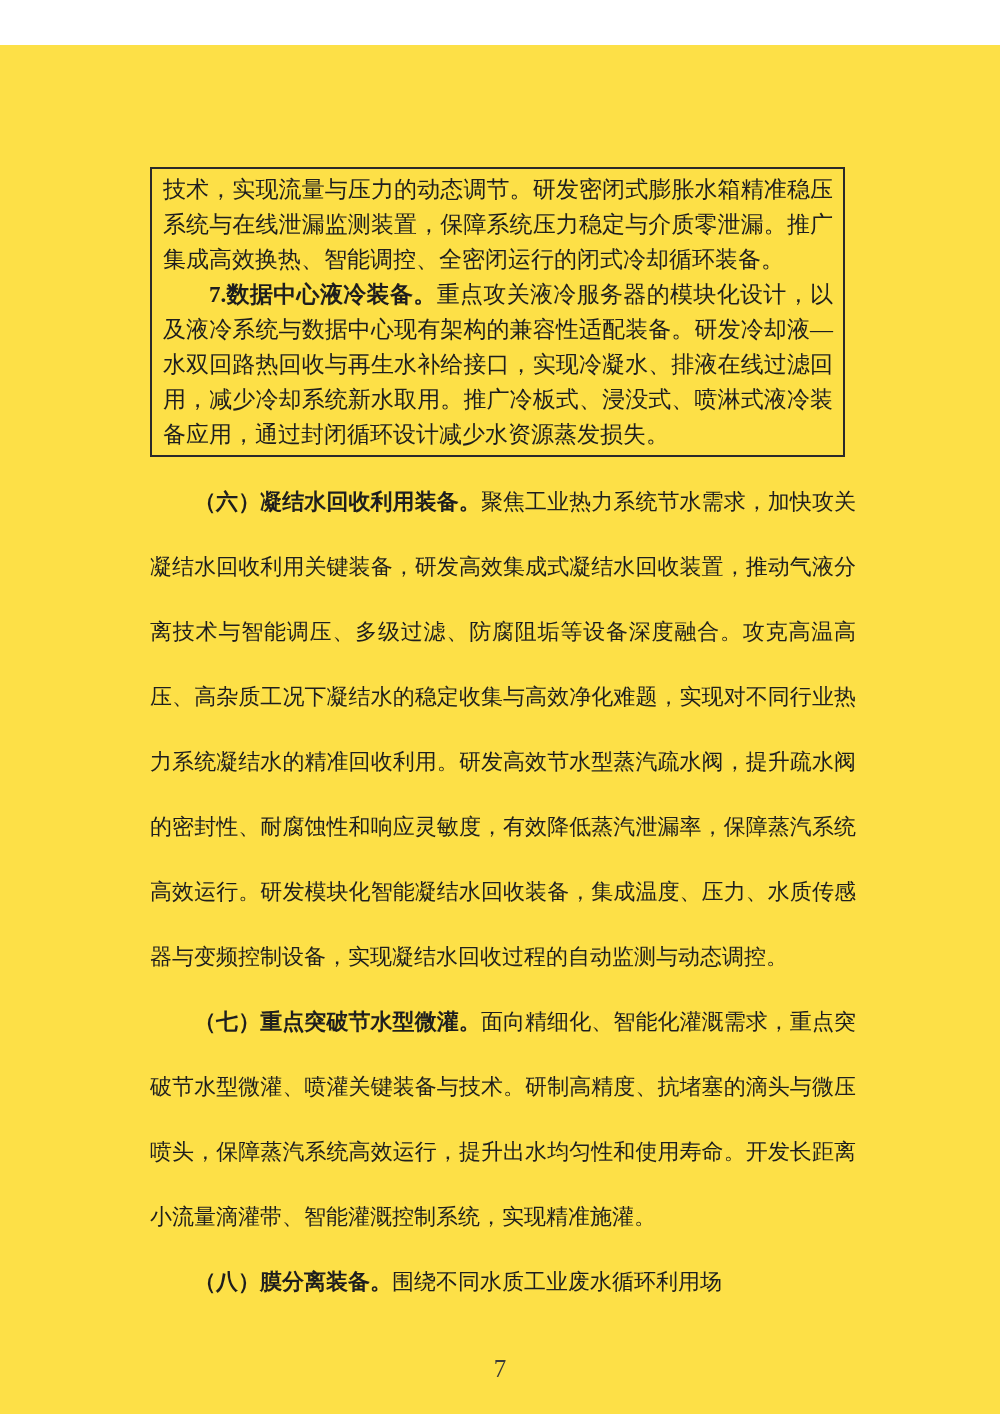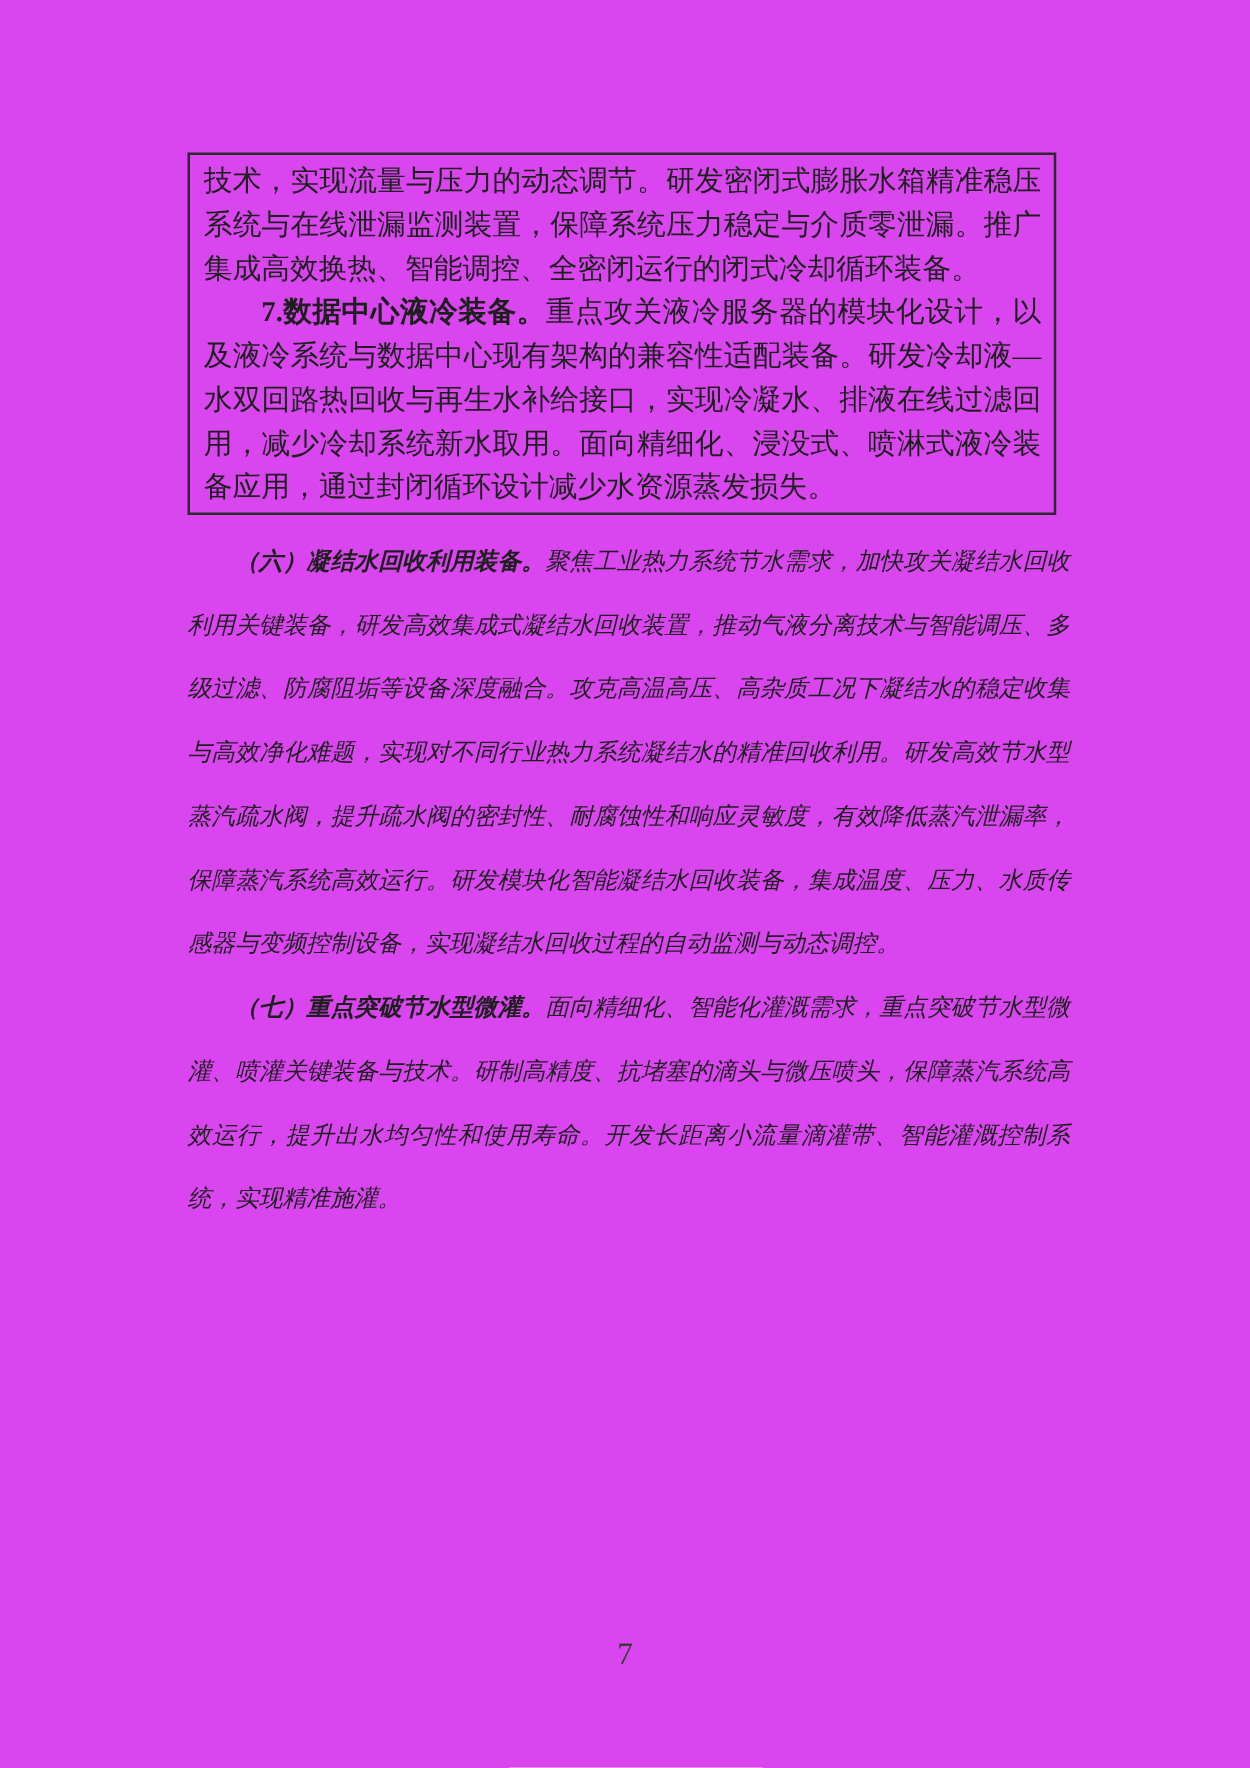--- a/index.html
+++ b/index.html
@@ -8,21 +8,22 @@
     width: 1000px;
     height: 1414px;
     position: relative;
     font-family: "Liberation Serif", "DejaVu Serif", serif;
     color: #1e1e1e;
     overflow: hidden;
   }
   .page {
     position: absolute;
     inset: 0;
-    background: #d946ef;
+    background: #fde047;
+    margin-top: 45px;
   }
   .doc {
     position: absolute;
     left: 150px;
     top: 122px;
     width: 706px;
   }
   .quote-box {
     width: 695px;
     border: 2px solid #2a2a2a;
@@ -31,25 +32,24 @@
   .quote-box p {
     font-size: 23px;
     line-height: 35px;
     text-align: justify;
     text-justify: inter-character;
   }
   .body-content {
     margin-top: 12px;
   }
   .body-content p {
-    font-size: 19px;
-    line-height: 51px;
+    font-size: 22px;
+    line-height: 65px;
     text-align: justify;
     text-justify: inter-character;
-    font-style: italic;
   }
   p.indent { text-indent: 2em; }
   p.no-indent { text-indent: 0; }
   .lead { font-weight: bold; }
   p.heading { font-weight: bold; text-indent: 2em; }
   .page-number {
     position: absolute;
     top: 1310px;
     left: 0;
     width: 100%;
@@ -58,21 +58,22 @@
     color: #3a3a3a;
   }
 </style>
 </head>
 <body>
 
 <div class="page">
   <div class="doc">
     <div class="quote-box">
         <p class="no-indent"><span>技术，实现流量与压力的动态调节。研发密闭式膨胀水箱精准稳压系统与在线泄漏监测装置，保障系统压力稳定与介质零泄漏。推广集成高效换热、智能调控、全密闭运行的闭式冷却循环装备。</span></p>
-        <p class="indent"><span class="lead">7.数据中心液冷装备。</span><span>重点攻关液冷服务器的模块化设计，以及液冷系统与数据中心现有架构的兼容性适配装备。研发冷却液—水双回路热回收与再生水补给接口，实现冷凝水、排液在线过滤回用，减少冷却系统新水取用。面向精细化、浸没式、喷淋式液冷装备应用，通过封闭循环设计减少水资源蒸发损失。</span></p>
+        <p class="indent"><span class="lead">7.数据中心液冷装备。</span><span>重点攻关液冷服务器的模块化设计，以及液冷系统与数据中心现有架构的兼容性适配装备。研发冷却液—水双回路热回收与再生水补给接口，实现冷凝水、排液在线过滤回用，减少冷却系统新水取用。推广冷板式、浸没式、喷淋式液冷装备应用，通过封闭循环设计减少水资源蒸发损失。</span></p>
       </div>
     <div class="body-content">
         <p class="indent"><span class="lead">（六）凝结水回收利用装备。</span><span>聚焦工业热力系统节水需求，加快攻关凝结水回收利用关键装备，研发高效集成式凝结水回收装置，推动气液分离技术与智能调压、多级过滤、防腐阻垢等设备深度融合。攻克高温高压、高杂质工况下凝结水的稳定收集与高效净化难题，实现对不同行业热力系统凝结水的精准回收利用。研发高效节水型蒸汽疏水阀，提升疏水阀的密封性、耐腐蚀性和响应灵敏度，有效降低蒸汽泄漏率，保障蒸汽系统高效运行。研发模块化智能凝结水回收装备，集成温度、压力、水质传感器与变频控制设备，实现凝结水回收过程的自动监测与动态调控。</span></p>
         <p class="indent"><span class="lead">（七）重点突破节水型微灌。</span><span>面向精细化、智能化灌溉需求，重点突破节水型微灌、喷灌关键装备与技术。研制高精度、抗堵塞的滴头与微压喷头，保障蒸汽系统高效运行，提升出水均匀性和使用寿命。开发长距离小流量滴灌带、智能灌溉控制系统，实现精准施灌。</span></p>
+        <p class="indent"><span class="lead">（八）膜分离装备。</span><span>围绕不同水质工业废水循环利用场</span></p>
       </div>
   </div>
   <div class="page-number">7</div>
 </div>
 
 </body></html>

